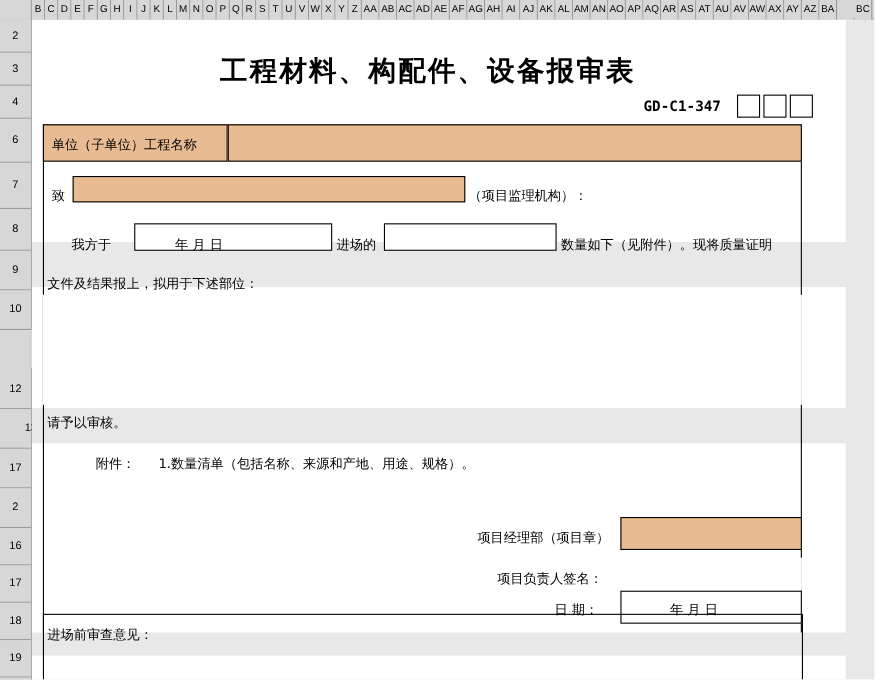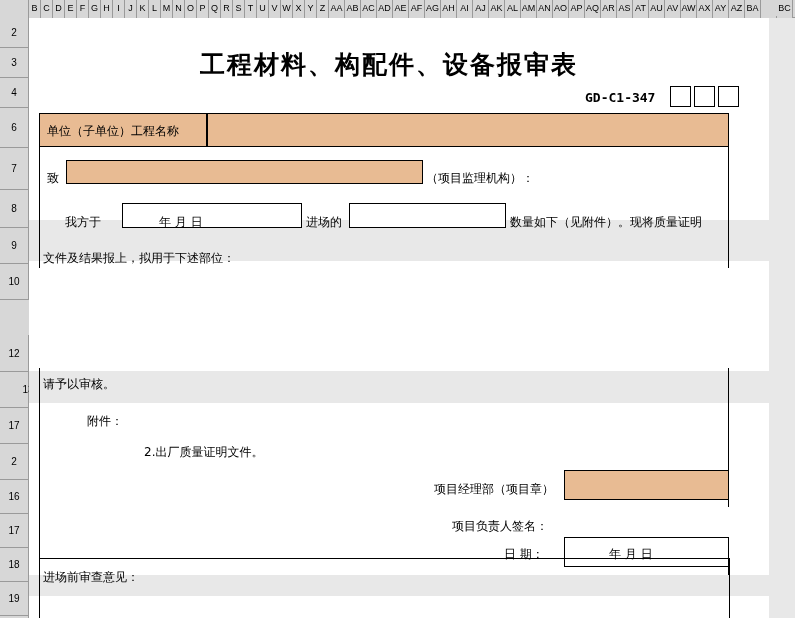--- a/index.html
+++ b/index.html
@@ -271,21 +271,21 @@
     <div class="tbl-box fill-white" style="left:320px; top:185px; width:157px; height:25px;"></div>
     <div class="lbl" style="left:481px; top:196px;">数量如下（见附件）。现将质量证明</div>
 
     <div class="lbl" style="left:14px; top:232px;">文件及结果报上，拟用于下述部位：</div>
 
     <div class="tbl-box fill-white" style="left:10px; top:250px; width:690px; height:100px; border:none;"></div>
 
     <div class="lbl" style="left:14px; top:358px;">请予以审核。</div>
 
     <div class="lbl" style="left:58px; top:395px;">附件：</div>
-    <div class="lbl" style="left:115px; top:426px;">2.出厂质量证明文件。</div>
+    <div class="lbl" style="left:115px; top:395px;">1.数量清单（包括名称、来源和产地、用途、规格）。</div>
 
     <div class="tbl-box fill-orange" style="left:535px; top:452px; width:165px; height:30px;"></div>
     <div class="lbl" style="left:405px; top:463px;">项目经理部（项目章）</div>
 
     <div class="lbl" style="left:423px; top:500px;">项目负责人签名：</div>
     <div class="tbl-box fill-white" style="left:535px; top:489px; width:165px; height:30px; border:none;"></div>
 
     <div class="lbl" style="left:475px; top:528px;">日    期：</div>
     <div class="tbl-box fill-white" style="left:535px; top:519px; width:165px; height:30px;"></div>
     <div class="lbl" style="left:580px; top:528px;">年   月   日</div>

